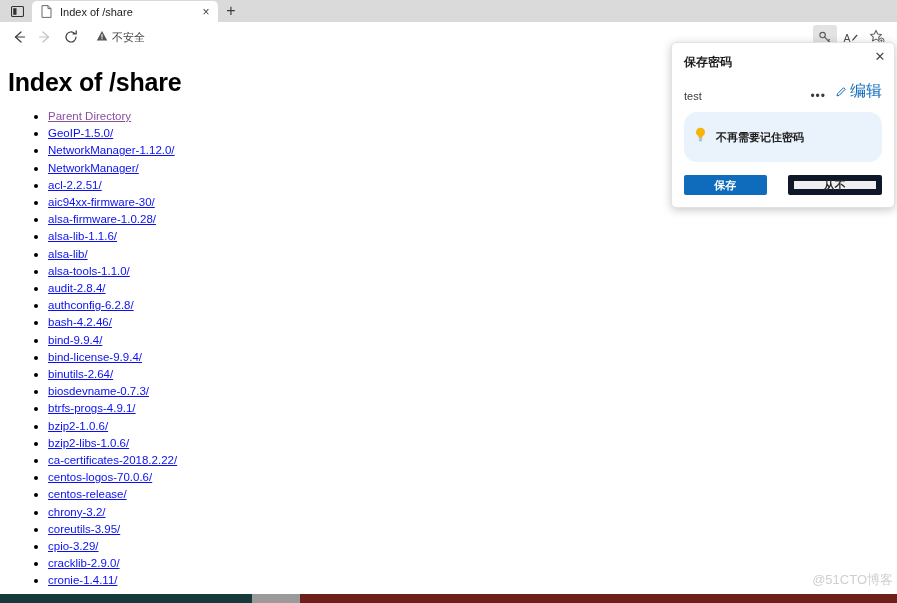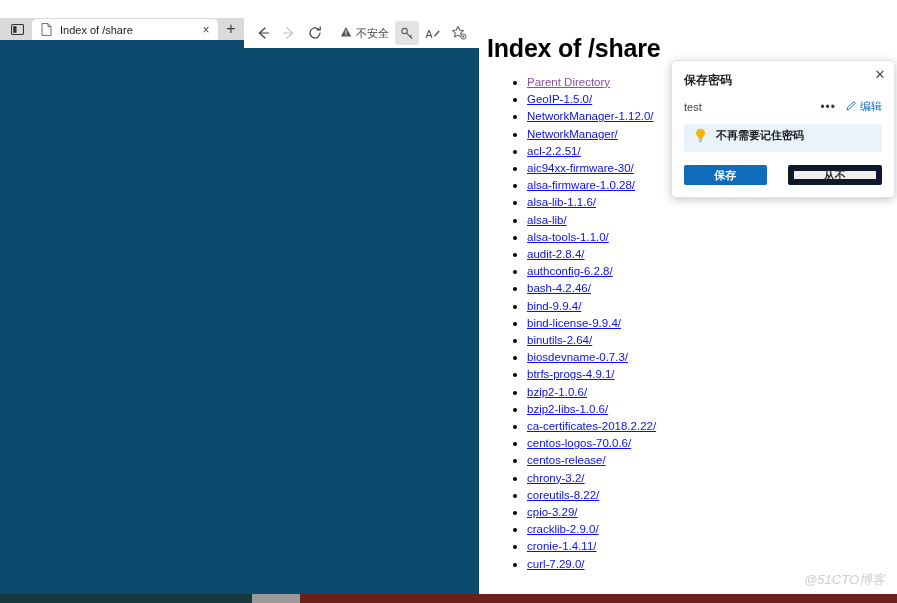--- a/index.html
+++ b/index.html
@@ -10,24 +10,23 @@
   body {
     width: 897px;
     height: 603px;
     overflow: hidden;
     font-family: "Liberation Sans", "DejaVu Sans", sans-serif;
     position: relative;
   }
   .browser {
     position: absolute;
     inset: 0;
-    background: #0c4a6e;
-    display: flex;
-    flex-direction: row;
-    margin-top: 18px;
+    background: #701a75;
+    display: flex;
+    flex-direction: column;
   }
 
   
   .tabstrip {
     height: 22px;
     background: #dadada;
     display: flex;
     align-items: flex-end;
     padding-left: 2px;
     flex: 0 0 auto;
@@ -245,50 +244,51 @@
     line-height: 1;
   }
   .pwd-title {
     font-size: 12px;
     font-weight: bold;
     color: #1b1b1b;
     margin: 1px 0 10px 0;
   }
   .pwd-row {
     display: flex;
-    align-items: center;
+    align-items: flex-end;
     margin-bottom: 10px;
   }
   .pwd-user {
     font-size: 11px;
     color: #3c3c3c;
     flex: 1 1 auto;
   }
   .pwd-dots {
     font-size: 12px;
     color: #3c3c3c;
     letter-spacing: 1px;
     padding: 0 10px;
     line-height: 1;
     flex: 0 0 auto;
   }
   .pwd-edit {
     display: flex;
     align-items: center;
     gap: 3px;
     color: #0f6cbd;
-    font-size: 11px;
+    font-size: 16px;
     flex: 0 0 auto;
   }
   .pwd-tip {
     background: #eaf3fc;
-    border-radius: 2px;
-    display: flex;
+    border-radius: 13px;
+    display: flex;
+    align-items: center;
     gap: 9px;
-    padding: 4px 10px;
+    padding: 15px 10px;
     margin-bottom: 13px;
   }
   .pwd-tip-text {
     font-size: 11px;
     color: #1b1b1b;
     font-weight: bold;
   }
   .pwd-actions {
     display: flex;
     gap: 21px;
@@ -336,27 +336,26 @@
   .hscrollbar .thumb2 {
     position: absolute;
     left: 252px;
     top: 0;
     height: 9px;
     width: 48px;
     background: #9a9a9a;
   }
   .watermark {
     position: absolute;
-    right: 12px;
+    right: 4px;
     bottom: 14px;
     font-size: 13px;
     color: #cfcfcf;
     z-index: 25;
     user-select: none;
-    font-style: italic;
   }
 </style>
 </head>
 <body>
 
 <div class="browser">
 
   <div class="tabstrip">
     <div class="tab-tile-btn">
       <svg width="13" height="13" viewBox="0 0 13 13" aria-hidden="true">
@@ -461,21 +460,21 @@
           <li><a href="#">bind-license-9.9.4/</a></li>
           <li><a href="#">binutils-2.64/</a></li>
           <li><a href="#">biosdevname-0.7.3/</a></li>
           <li><a href="#">btrfs-progs-4.9.1/</a></li>
           <li><a href="#">bzip2-1.0.6/</a></li>
           <li><a href="#">bzip2-libs-1.0.6/</a></li>
           <li><a href="#">ca-certificates-2018.2.22/</a></li>
           <li><a href="#">centos-logos-70.0.6/</a></li>
           <li><a href="#">centos-release/</a></li>
           <li><a href="#">chrony-3.2/</a></li>
-          <li><a href="#">coreutils-8.22/</a></li>
+          <li><a href="#">coreutils-3.95/</a></li>
           <li><a href="#">cpio-3.29/</a></li>
           <li><a href="#">cracklib-2.9.0/</a></li>
           <li><a href="#">cronie-1.4.11/</a></li>
           <li><a href="#">curl-7.29.0/</a></li>
         </ul>
     </div>
   </div>
 
   <div class="pwd-popup">
     <div class="pwd-close">✕</div>

